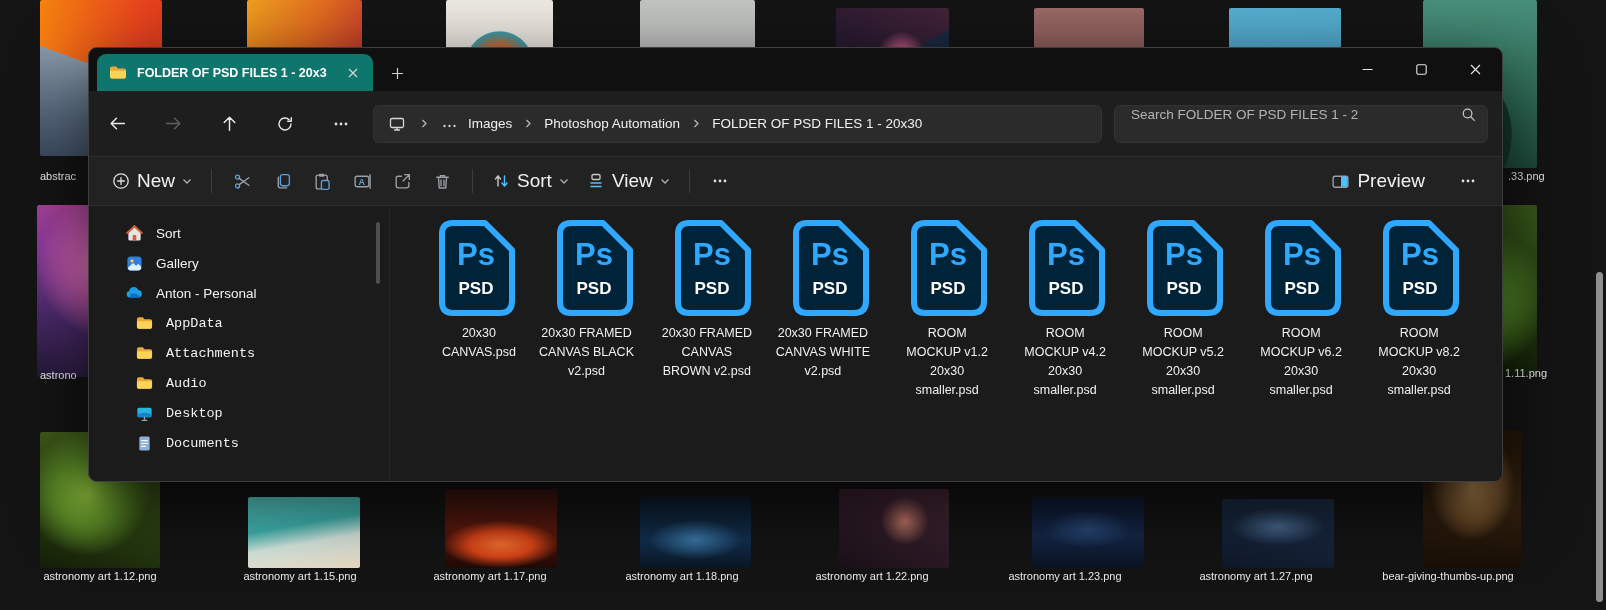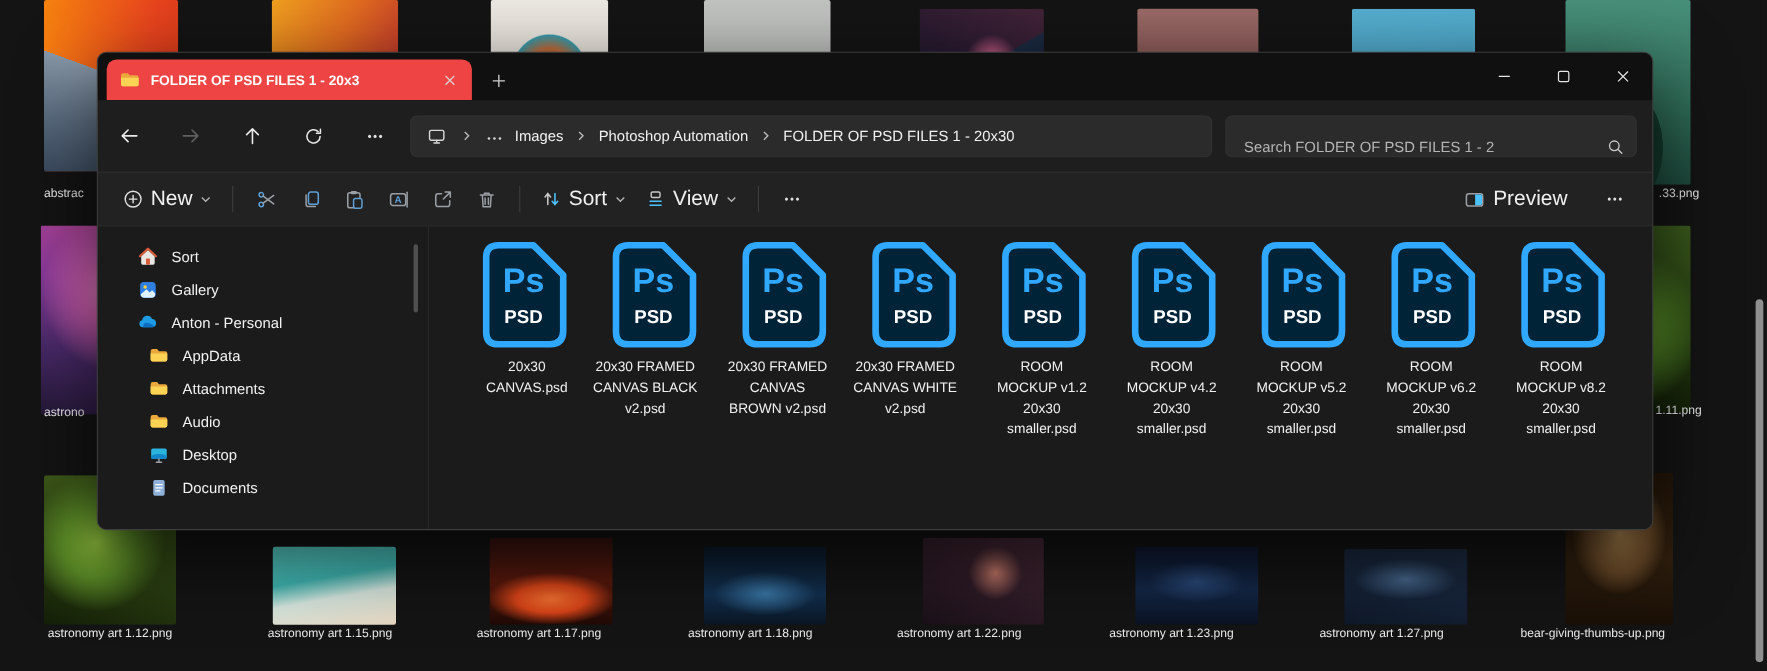--- a/index.html
+++ b/index.html
@@ -19,63 +19,63 @@
   
   #explorer-window{
     position:absolute;left:88px;top:47px;width:1415px;height:435px;
     background:#1e1e1e;border:1px solid #3e3e3e;border-radius:9px;
     box-shadow:0 24px 70px rgba(0,0,0,.7);
     z-index:10;overflow:hidden;box-sizing:border-box;
     display:flex;flex-direction:column;color:#f0f0f0;
   }
   
   .tabstrip{height:43px;background:#101010;display:flex;align-items:flex-end;flex:none;}
-  .tab{margin-left:8px;width:332px;height:37px;background:#ef4444;
+  .tab{margin-left:8px;width:276px;height:37px;background:#0f766e;
     border-radius:9px 9px 0 0;display:flex;align-items:center;
     padding:0 10px 0 12px;gap:10px;box-sizing:border-box;}
   .tab-title{flex:1;font-size:12.5px;font-weight:700;color:#ffffff;
     white-space:nowrap;overflow:hidden;}
   .tab-close,.newtab-btn{display:flex;align-items:center;justify-content:center;
     width:20px;height:20px;border-radius:4px;cursor:default;}
   .newtab-btn{margin:0 0 8px 14px;}
   .win-controls{margin-left:auto;display:flex;height:100%;align-items:center;}
   .win-btn{width:54px;height:36px;display:flex;align-items:center;justify-content:center;}
   
   .navbar{height:65px;display:flex;align-items:center;padding:0 14px 0 10px;flex:none;}
   .nav-btn{width:36px;height:34px;display:flex;align-items:center;justify-content:center;
     border-radius:5px;flex:none;margin-right:20px;}
   .nav-btn.more{margin-right:6px;}
   .breadcrumb-bar{flex:1;height:38px;background:#2b2b2b;border:1px solid #323232;
     border-radius:6px;display:flex;align-items:center;padding:0 12px;gap:9px;
     box-sizing:border-box;margin-left:8px;overflow:hidden;}
   .crumb{font-size:13.5px;color:#f0f0f0;white-space:nowrap;}
   .crumb-sep{display:flex;align-items:center;padding:0 2px;}
   .search-bar{width:374px;height:38px;background:#2b2b2b;border:1px solid #323232;
-    border-radius:6px;display:flex;align-items:flex-end;box-sizing:border-box;
+    border-radius:6px;display:flex;align-items:flex-start;box-sizing:border-box;
     margin-left:12px;padding:0 10px 0 14px;}
   .search-bar input{flex:1;background:transparent;border:none;outline:none;
     font-family:"Liberation Sans",sans-serif;font-size:13.5px;color:#c9c9c9;}
   .search-bar input::placeholder{color:#b4b4b4;opacity:1;}
   
   .toolbar{height:50px;border-top:1px solid #2e2e2e;border-bottom:1px solid #2e2e2e;
     background:#222222;display:flex;align-items:center;padding:0 14px;flex:none;
     box-sizing:border-box;}
   .tb-sep{width:1px;height:24px;background:#3c3c3c;margin:0 10px;}
   .tb-btn{display:flex;align-items:center;gap:7px;padding:6px 9px;border-radius:5px;}
   .tb-label{font-size:19px;color:#f0f0f0;}
   .tb-icon-btn{width:40px;height:34px;display:flex;align-items:center;justify-content:center;
     border-radius:5px;}
   .tb-right{margin-left:auto;display:flex;align-items:center;gap:14px;}
   
   .content{flex:1;display:flex;min-height:0;background:#1b1b1b;}
   .sidebar{width:301px;flex:none;position:relative;padding-top:12px;
     border-right:1px solid #272727;box-sizing:border-box;}
   .side-item{height:30px;display:flex;align-items:center;gap:13px;
     padding-left:30px;border-radius:5px;margin:0 6px;}
-  .side-item.ind{padding-left:40px;}
+  .side-item.ind{padding-left:40px;font-family:Liberation Mono, monospace;}
   .side-label{font-size:13.5px;color:#f2f2f2;white-space:nowrap;}
   .side-icon{display:flex;align-items:center;width:18px;justify-content:center;}
   .side-scrollbar{position:absolute;right:9px;top:16px;width:4px;height:62px;
     background:#4f4f4f;border-radius:2px;}
   .files-grid{flex:1;padding:13px 0 0 14px;display:flex;align-items:flex-start;overflow:hidden;}
   .file-item{width:112px;margin-right:6px;flex:none;display:flex;flex-direction:column;
     align-items:flex-end;border-radius:5px;}
   .psd-icon{display:flex;}
   .file-label{margin-top:7px;font-size:12.5px;line-height:19px;color:#f0f0f0;text-align:center;}
   .file-label .fl{display:block;white-space:nowrap;}

